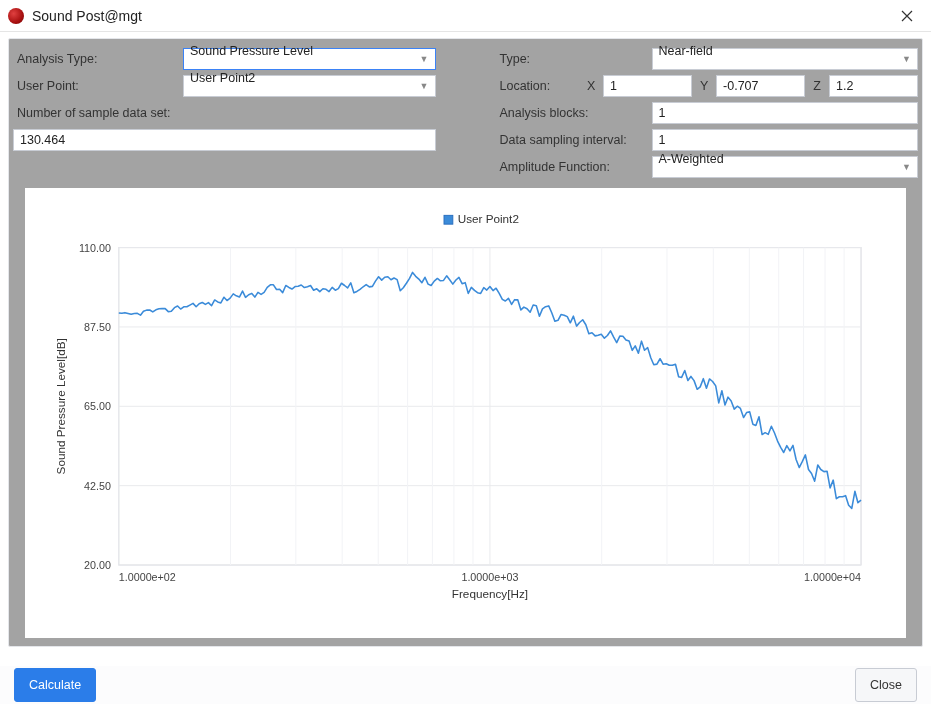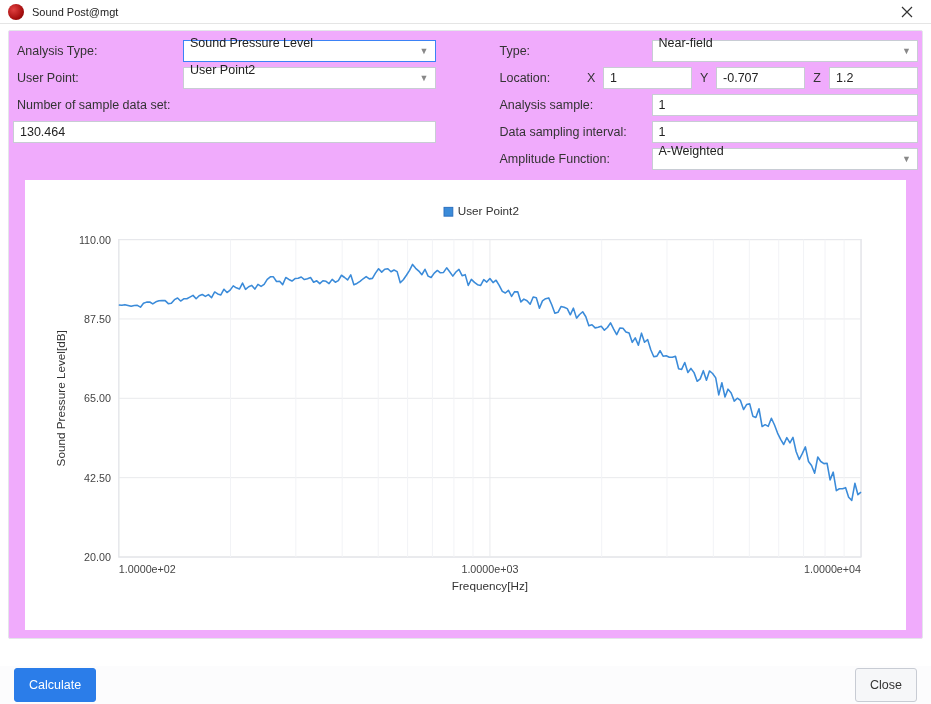--- a/index.html
+++ b/index.html
@@ -1,39 +1,39 @@
 <!DOCTYPE html>
 <html><head>
 <meta charset="utf-8">
 <style>
   * { box-sizing: border-box; font-family: "Segoe UI", Arial, sans-serif; }
   html,body { margin:0; padding:0; background:#fff; }
   body { width:931px; height:704px; overflow:hidden; position:relative; color:#333; }
 
   
   .titlebar {
-    height:24px; display:flex; align-items:center; padding:0 10px 0 8px;
-    border-bottom:1px solid #e5e5e5; font-size:11px; color:#222;
+    height:32px; display:flex; align-items:center; padding:0 10px 0 8px;
+    border-bottom:1px solid #e5e5e5; font-size:14px; color:#222;
   }
   .titlebar .app-icon {
     width:16px; height:16px; border-radius:50%;
     background: radial-gradient(circle at 35% 35%, #e04040 0%, #a81010 60%, #700000 100%);
     margin-right:8px; flex:0 0 auto;
   }
   .titlebar .title { flex:1 1 auto; }
   .titlebar .close {
     width:28px; height:28px; display:flex; align-items:center; justify-content:center;
     font-size:15px; color:#333; cursor:default;
   }
 
   
   .form-area {
     margin:6px 8px 0 8px; padding:6px 4px 0 4px;
     border:1px solid #e4e6ea; border-radius:2px;
-    background:#f0abfc;
+    background:#a3a3a3;
   }
   .columns { display:flex; }
   .col { flex:1 1 50%; }
   .col.left { padding-right:30px; }
   .col.right { padding-left:30px; }
   .row { display:flex; align-items:center; height:27px; margin:0 0 0 0; }
   .row .label { width:170px; font-size:12.5px; color:#333; padding-left:4px;}
   .col.right .row .label { width:156px; }
   .row .control { flex:1 1 auto; }
   .loc-group { display:flex; align-items:center; gap:6px; flex:1 1 auto; }
@@ -140,21 +140,21 @@
         <div class="loc-group">
           <span class="axis">X</span>
           <input type="text" value="1" style="">
           <span class="axis">Y</span>
           <input type="text" value="-0.707" style="">
           <span class="axis">Z</span>
           <input type="text" value="1.2" style="">
         </div>
       </div>
       <div class="row">
-        <div class="label">Analysis sample:</div>
+        <div class="label">Analysis blocks:</div>
         <div class="control"><input type="text" value="1" style=""></div>
       </div>
       <div class="row">
         <div class="label">Data sampling interval:</div>
         <div class="control"><input type="text" value="1" style=""></div>
       </div>
       <div class="row">
         <div class="label">Amplitude Function:</div>
         <div class="control">
           <div class="select">

